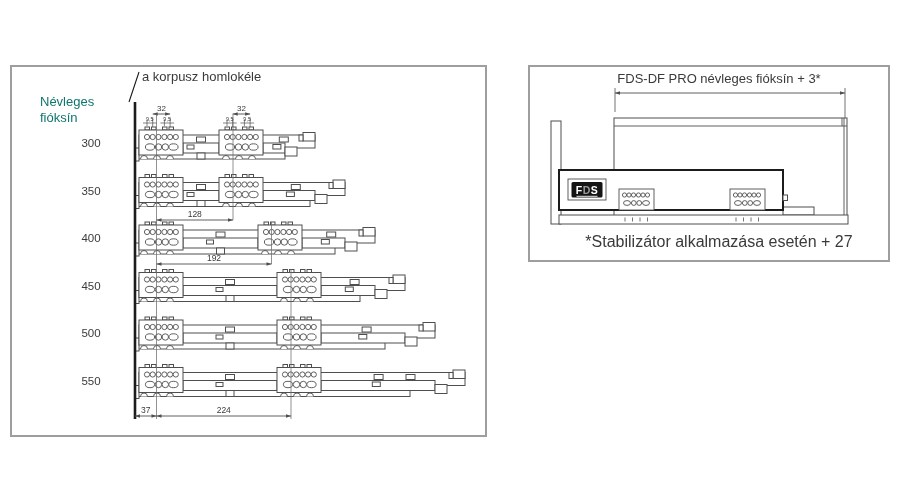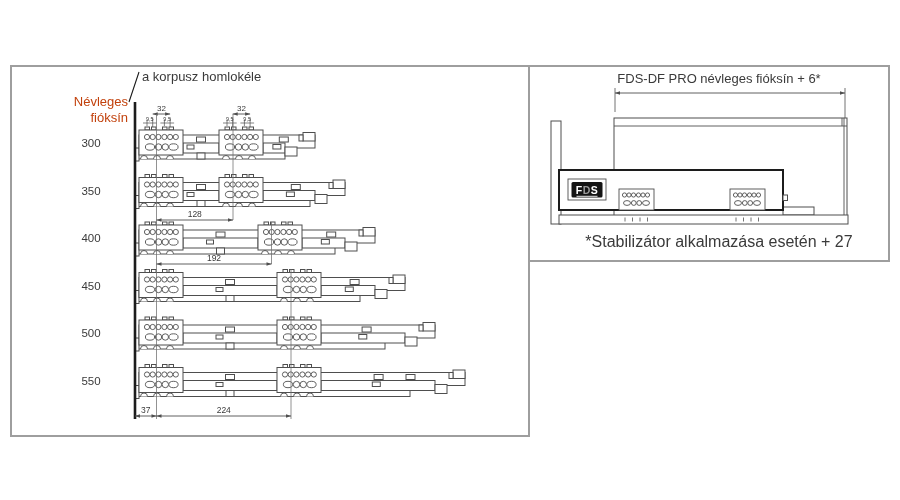--- a/index.html
+++ b/index.html
@@ -1,24 +1,24 @@
 <!DOCTYPE html>
 <html><head>
 <meta charset="utf-8">
 <style>
   html,body{margin:0;padding:0;background:#fff;}
   .stage{position:relative;width:900px;height:500px;background:#fff;overflow:hidden;
          font-family:"Liberation Sans",sans-serif;}
   .panel{position:absolute;background:#fff;border:2px solid #9e9e9e;box-sizing:border-box;}
-  .panel-left{left:10px;top:65px;width:520px;height:372px;padding-left:16px;}
+  .panel-left{left:10px;top:65px;width:477px;height:372px;padding-left:16px;}
   .panel-right{left:528px;top:65px;width:362px;height:197px;}
   .panel svg{position:absolute;left:0;top:0;}
   .corpus-label{position:absolute;left:130px;top:2px;font-size:13px;color:#3a3a3a;white-space:nowrap;}
-  .nominal-label{position:absolute;left:28px;top:27px;width:88px;text-align:right;
-                 font-size:13px;line-height:1.25;color:#c2410c;}
+  .nominal-label{position:absolute;left:28px;top:27px;width:88px;text-align:left;
+                 font-size:13px;line-height:1.25;color:#0f766e;}
   .rp-title{position:absolute;left:30px;right:10px;top:4px;text-align:center;
             font-size:13px;color:#3a3a3a;white-space:nowrap;}
   .rp-note{position:absolute;left:20px;right:0;top:166px;text-align:center;
            font-size:16px;color:#3a3a3a;white-space:nowrap;}
 </style>
 </head>
 <body>
 
 <div class="stage">
 
@@ -424,21 +424,21 @@
         <g>
           <line x1="144.5" y1="349" x2="279" y2="349" stroke="#4e4e4e" stroke-width="0.9"></line>
           <polygon points="144.5,349 149.5,347.3 149.5,350.7" fill="#4e4e4e"></polygon>
           <polygon points="279,349 274,347.3 274,350.7" fill="#4e4e4e"></polygon>
           <text x="211.75" y="345.8" font-size="8.5" fill="#3a3a3a" text-anchor="middle" font-family="&quot;Liberation Sans&quot;,sans-serif">224</text>
         </g>
       </svg>
   </section>
 
   <section class="panel panel-right">
-    <div class="rp-title">FDS-DF PRO névleges fióksín + 6*</div>
+    <div class="rp-title">FDS-DF PRO névleges fióksín + 3*</div>
     <svg id="right-svg" width="358" height="193" viewBox="0 0 358 193">
         <g>
           <line x1="85" y1="21" x2="85" y2="45" stroke="#4e4e4e" stroke-width="0.8"></line>
           <line x1="315" y1="21" x2="315" y2="51" stroke="#4e4e4e" stroke-width="0.8"></line>
           <g>
             <line x1="85" y1="26" x2="315" y2="26" stroke="#4e4e4e" stroke-width="0.9"></line>
             <polygon points="85,26 90,24.3 90,27.7" fill="#4e4e4e"></polygon>
             <polygon points="315,26 310,24.3 310,27.7" fill="#4e4e4e"></polygon>
           </g>
         </g>

